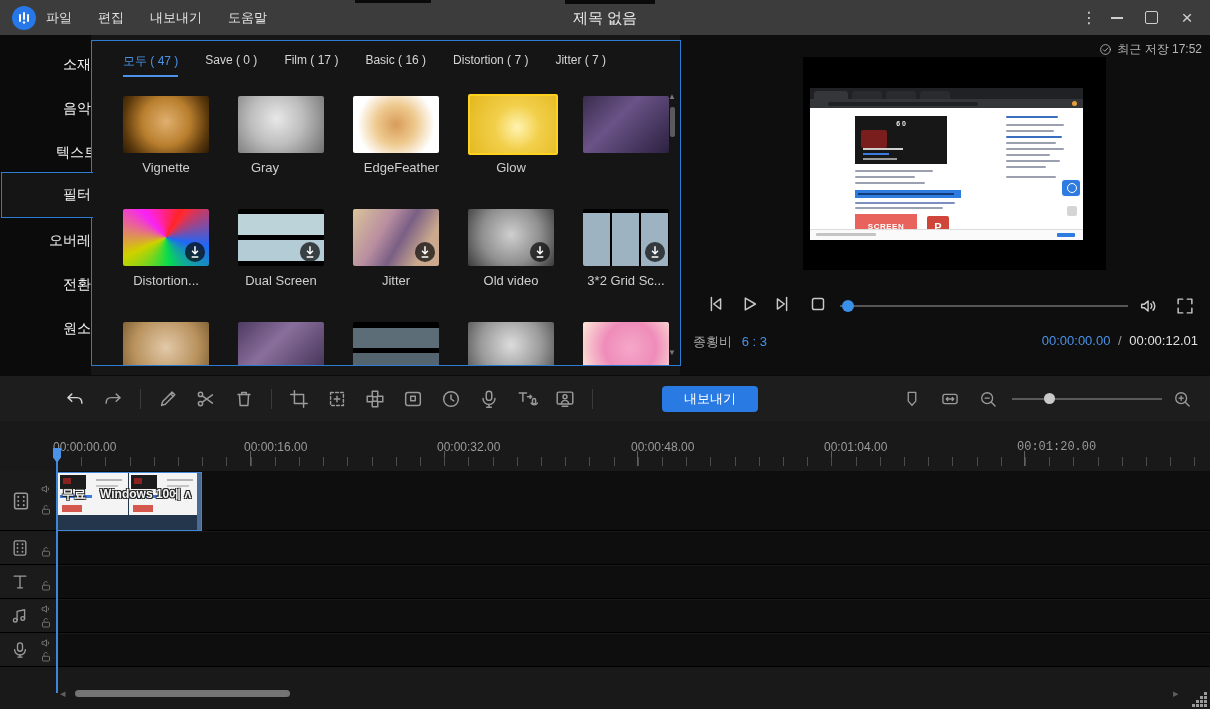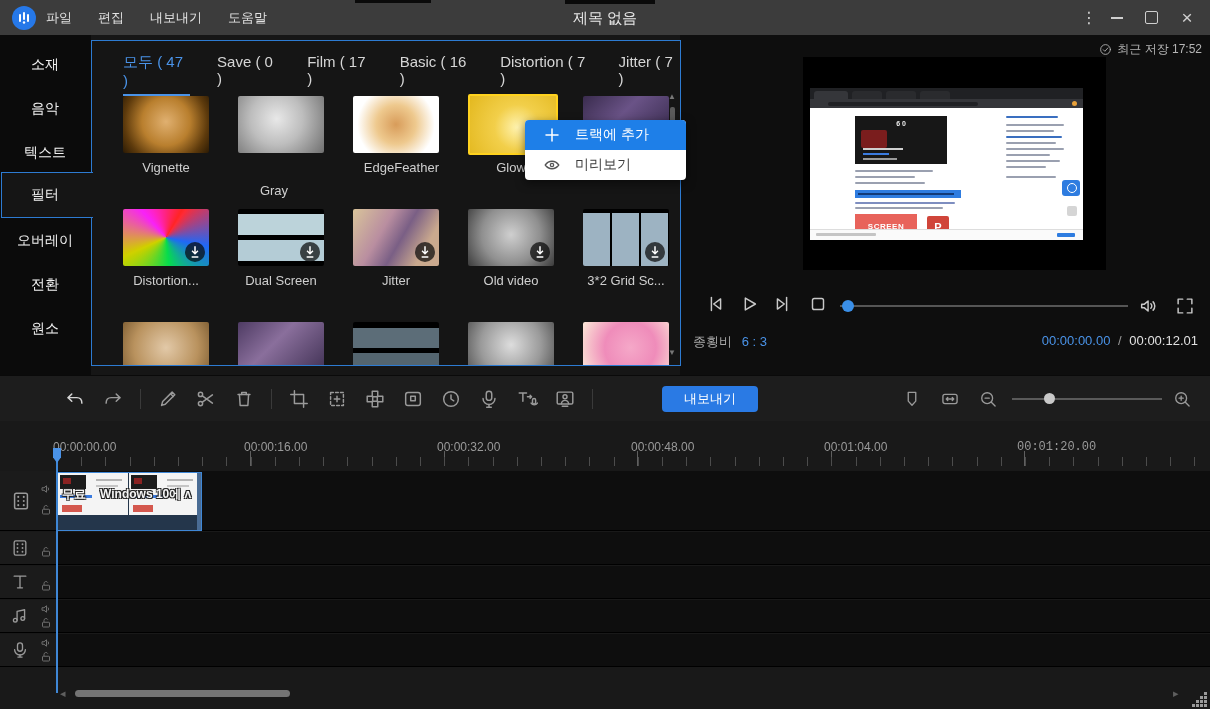--- a/index.html
+++ b/index.html
@@ -11,28 +11,28 @@
   .ico svg{stroke:currentColor;fill:none;stroke-width:1.6;stroke-linecap:round;stroke-linejoin:round;}
 
   
   #titlebar{position:absolute;left:0;top:0;width:1210px;height:35px;background:#3c3c3c;}
   .menu-item{color:#e3e3e3;font-size:13px;line-height:35px;cursor:default;}
   #win-title{position:absolute;left:0;top:0;width:100%;text-align:center;color:#e8e8e8;font-size:15px;line-height:35px;}
   .winbtn{color:#cfcfcf;font-size:16px;line-height:35px;text-align:center;width:30px;}
 
   
   #sidebar{position:absolute;left:0;top:35px;width:91px;height:340px;background:#0b0b0b;}
-  .side-item{position:absolute;left:0;width:90px;height:24px;text-align:center;color:#f2f2f2;font-size:14px;line-height:24px;}
+  .side-item{position:absolute;left:0;width:90px;height:24px;text-align:center;color:#f2f2f2;font-size:14px;line-height:24px;padding-left:32px;}
   #side-active{position:absolute;left:1px;top:172px;width:91px;height:44px;background:#151515;
     border:1px solid #2d7bd2;border-right:none;z-index:3;}
 
   
   #panel{position:absolute;left:91px;top:40px;width:588px;height:324px;background:#151515;
      border:1px solid #2d7bd2;overflow:hidden;z-index:2;}
-  .tab{font-size:15px;color:#d6d6d6;padding-bottom:5px;}
+  .tab{font-size:12px;color:#d6d6d6;padding-bottom:5px;}
   .tab.active{color:#4a93e8;border-bottom:2px solid #4a93e8;}
   .fthumb{position:absolute;width:86px;height:57px;border-radius:2px;background:#333;}
   .fname{position:absolute;width:86px;text-align:center;color:#cfcfcf;font-size:13px;}
   .dl{position:absolute;right:4px;bottom:4px;width:20px;height:20px;border-radius:50%;background:rgba(10,10,10,.72);}
   .dl svg{stroke:#fff;stroke-width:1.8;}
   
   .v-vignette{background:radial-gradient(circle at 50% 45%, #e0b070 0%, #b97f2e 45%, #5d3a0c 78%, #2b1a04 100%);}
   .v-gray{background:radial-gradient(circle at 45% 40%, #e8e8e8 0%, #bdbdbd 45%, #6f6f6f 100%);}
   .v-edge{background:radial-gradient(circle at 50% 50%, #d89c5a 0%, #eec98e 38%, #fff 75%, #fff 100%);}
   .v-glow{background:radial-gradient(circle at 55% 55%, #fff3b0 0%, #f2cf4a 40%, #e3b81e 100%);border:2px solid #ffd21e;}
@@ -153,21 +153,21 @@
       <span class="tab">Save ( 0 )</span>
       <span class="tab">Film ( 17 )</span>
       <span class="tab">Basic ( 16 )</span>
       <span class="tab">Distortion ( 7 )</span>
       <span class="tab">Jitter ( 7 )</span>
     </div>
 
     <div class="fthumb v-vignette" style="left:31px;top:55px;"></div>
     <div class="fname" style="left:31px;top:119px;">Vignette</div>
     <div class="fthumb v-gray" style="left:146px;top:55px;"></div>
-    <div class="fname" style="left:139px;top:119px;margin-top:23px;">Gray</div>
+    <div class="fname" style="left:130px;top:119px;">Gray</div>
     <div class="fthumb v-edge" style="left:261px;top:55px;"></div>
     <div class="fname" style="left:261px;top:119px;text-align:right;">EdgeFeather</div>
     <div class="fthumb v-glow" style="left:376px;top:53px;"></div>
     <div class="fname" style="left:376px;top:119px;">Glow</div>
     <div class="fthumb v-purple" style="left:491px;top:55px;"></div>
 
     <div class="fthumb v-chromatic" style="left:31px;top:168px;">
       <div class="dl">
           <svg width="20" height="20" viewBox="0 0 24 24">
             <path d="M12 5v9M8.5 10.5 12 14l3.5-3.5M8 18h8"></path>
@@ -212,39 +212,20 @@
     <div class="fthumb v-dark2" style="left:146px;top:281px;"></div>
     <div class="fthumb v-dualdark" style="left:261px;top:281px;"></div>
     <div class="fthumb v-gray2" style="left:376px;top:281px;"></div>
     <div class="fthumb v-pink" style="left:491px;top:281px;"></div>
 
     <span class="abs pscroll" style="left:576px;top:52px;">▲</span>
     <div class="abs" style="left:578px;top:66px;width:5px;height:30px;border-radius:2px;background:#5a5a5a;"></div>
     <span class="abs pscroll" style="left:576px;top:308px;">▼</span>
   </div>
 
-  <div id="ctxmenu">
-    <div class="ctx-item hl">
-      <span class="ctx-ic">
-        <svg width="18" height="18" viewBox="0 0 24 24" stroke="#fff" fill="none" stroke-width="2" stroke-linecap="round">
-            <path d="M12 4v16M4 12h16"></path>
-          </svg>
-      </span>
-      <span>트랙에 추가</span>
-    </div>
-    <div class="ctx-item">
-      <span class="ctx-ic">
-        <svg width="18" height="18" viewBox="0 0 24 24" stroke="#555" fill="none" stroke-width="1.8" stroke-linejoin="round">
-            <path d="M3 12s3.5-5 9-5 9 5 9 5-3.5 5-9 5-9-5-9-5z"></path>
-            <circle cx="12" cy="12" r="2.2"></circle>
-          </svg>
-      </span>
-      <span>미리보기</span>
-    </div>
-  </div>
 
   <div id="preview-pane">
     <div class="abs" style="right:8px;top:6px;display:flex;align-items:center;gap:5px;color:#b5b5b5;font-size:12px;">
       <span class="ico" style="color:#b5b5b5;">
         <svg width="13" height="13" viewBox="0 0 24 24">
             <circle cx="12" cy="12" r="9"></circle>
             <path d="M8 12.5l2.8 2.8L16.5 9"></path>
           </svg>
       </span>
       <span>최근 저장 17:52</span>

